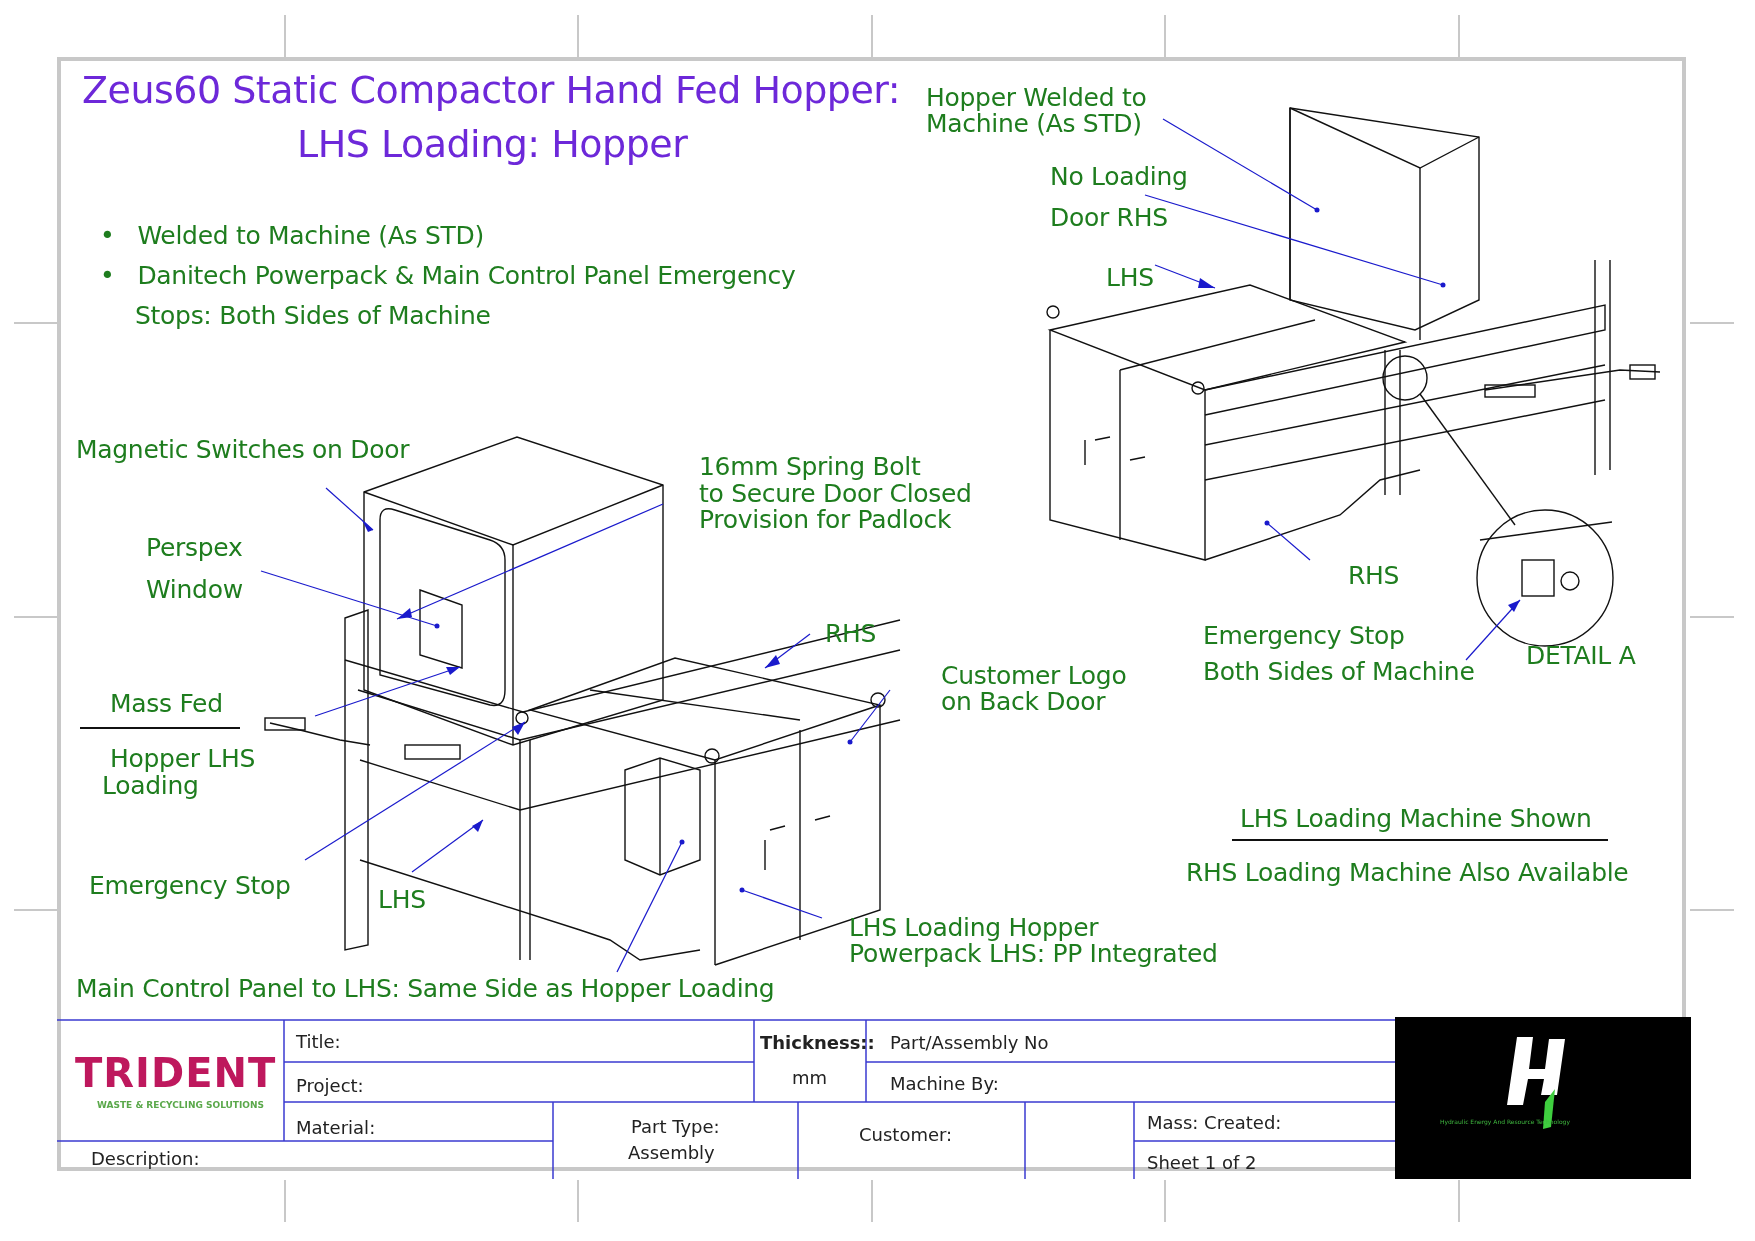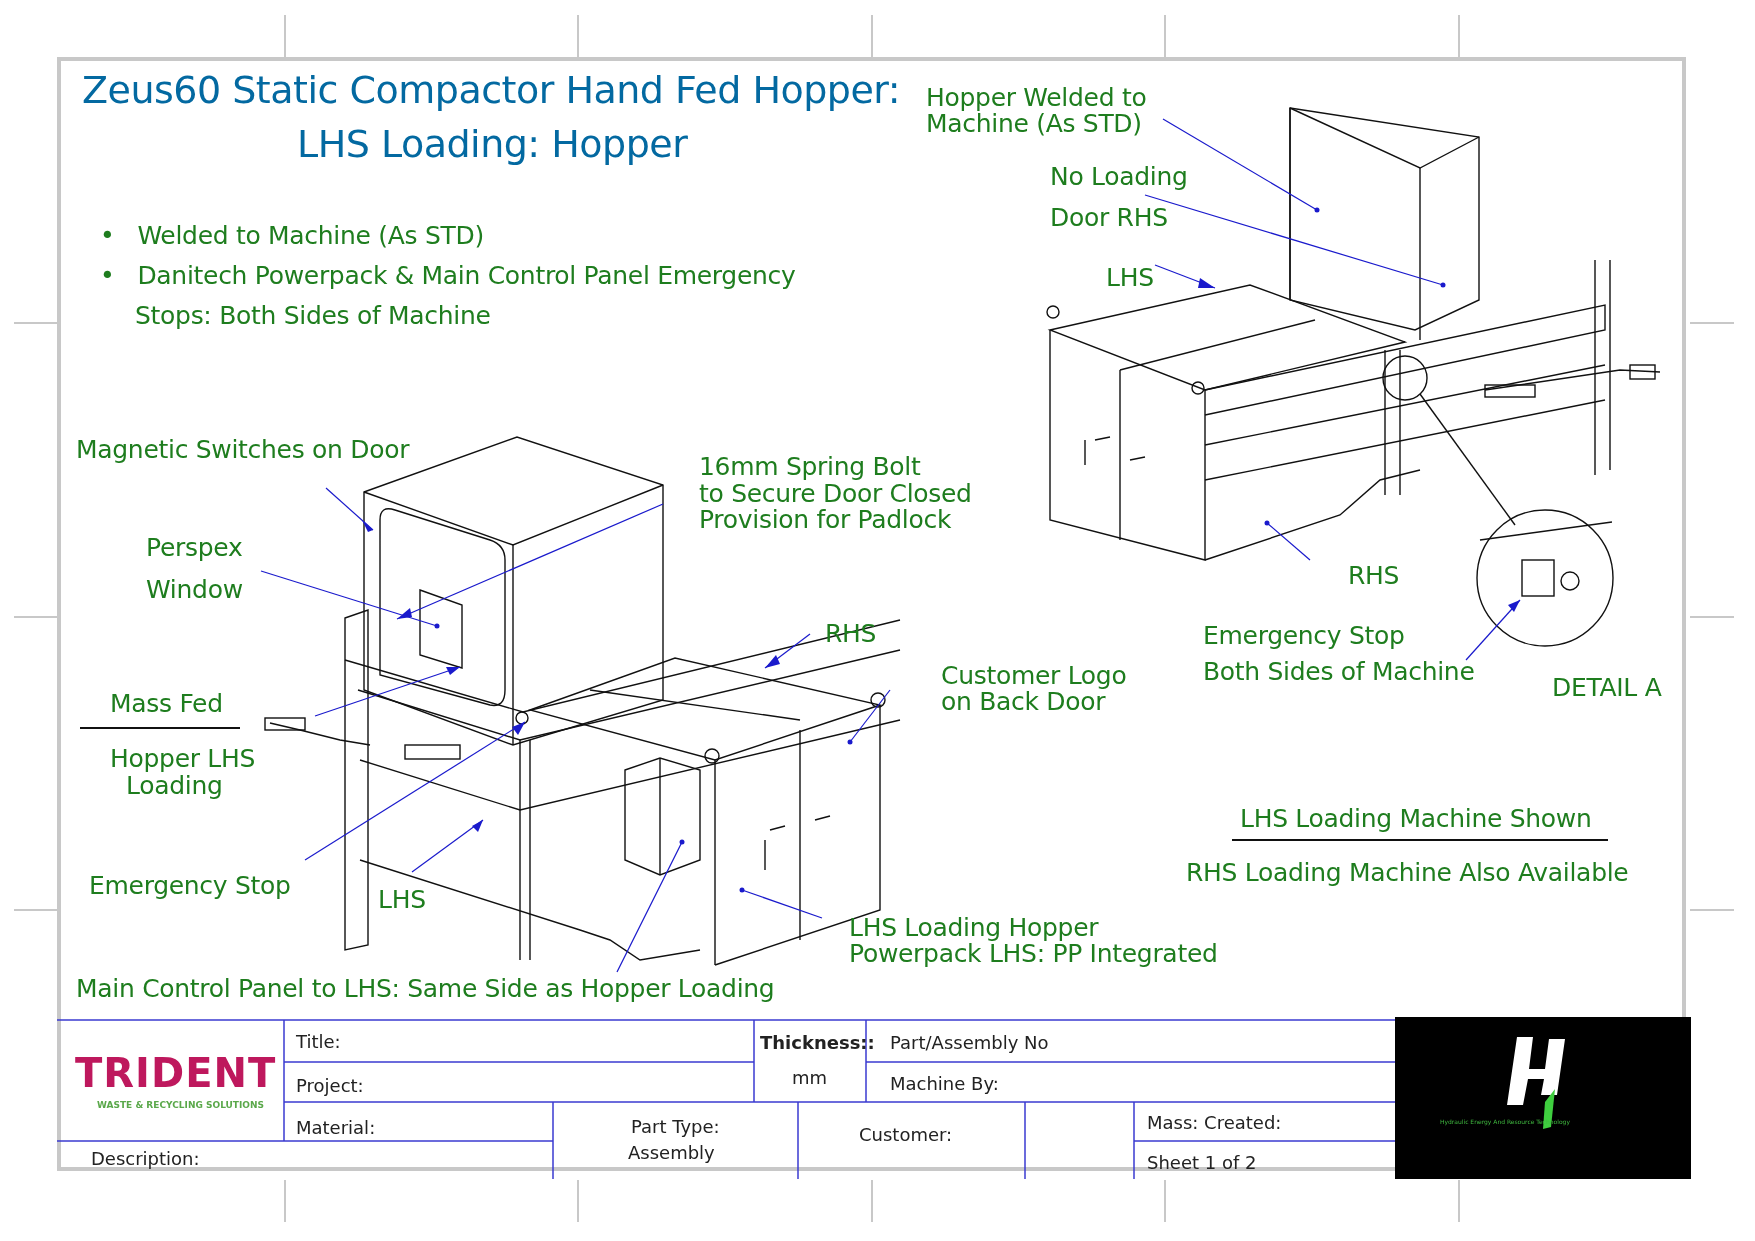--- a/index.html
+++ b/index.html
@@ -1,19 +1,19 @@
 <!DOCTYPE html>
 <html><head>
 <meta charset="utf-8">
 <style>
   html, body { margin:0; padding:0; background:#ffffff; }
   body { width:1755px; height:1241px; position:relative; overflow:hidden;
          font-family:"DejaVu Sans", sans-serif; }
   .lbl { position:absolute; color:#1e7d1e; font-family:"DejaVu Sans", sans-serif; font-size:25px; line-height:27px; white-space:nowrap; letter-spacing:-0.3px; }
-  .title { position:absolute; color:#0369a1; font-size:38px; line-height:52px; text-align:center; white-space:nowrap; letter-spacing:-0.5px; }
+  .title { position:absolute; color:#6d28d9; font-size:38px; line-height:52px; text-align:center; white-space:nowrap; letter-spacing:-0.5px; }
   .tb { position:absolute; font-size:18px; color:#222; white-space:nowrap; font-family:"DejaVu Sans", sans-serif; }
   svg { position:absolute; left:0; top:0; }
   .sheet-frame { position:absolute; left:57px; top:57px; width:1629px; height:1114px; border:4px solid #c8c8c8; box-sizing:border-box; }
   .black-logo { position:absolute; left:1395px; top:1017px; width:296px; height:162px; background:#000; }
   .trident { position:absolute; left:75px; top:1050px; font-family:"DejaVu Sans", sans-serif; font-weight:bold; font-size:40px; color:#be185d; letter-spacing:1px; }
   .trident-sub { position:absolute; left:97px; top:1100px; font-size:9px; font-weight:bold; color:#5aa84a; }
   .h-tag { position:absolute; left:1440px; top:1118px; font-size:6px; color:#3fb93f; }
 </style>
 </head>
 <body>
@@ -168,34 +168,34 @@
 <div class="lbl" style="left:135px; top:302px;">Stops: Both Sides of Machine</div>
 
 <div class="lbl" style="left:926px; top:84px;">Hopper Welded to</div>
 <div class="lbl" style="left:926px; top:110px;">Machine (As STD)</div>
 <div class="lbl" style="left:1050px; top:163px;">No Loading</div>
 <div class="lbl" style="left:1050px; top:204px;">Door RHS</div>
 <div class="lbl" style="left:1106px; top:264px;">LHS</div>
 <div class="lbl" style="left:1348px; top:562px;">RHS</div>
 <div class="lbl" style="left:1203px; top:622px;">Emergency Stop</div>
 <div class="lbl" style="left:1203px; top:658px;">Both Sides of Machine</div>
-<div class="lbl" style="left:1526px; top:674px;margin-left:26px;">DETAIL A</div>
+<div class="lbl" style="left:1526px; top:642px;">DETAIL A</div>
 
 <div class="lbl" style="left:76px; top:436px;">Magnetic Switches on Door</div>
 <div class="lbl" style="left:699px; top:453px;">16mm Spring Bolt</div>
 <div class="lbl" style="left:699px; top:480px;">to Secure Door Closed</div>
 <div class="lbl" style="left:699px; top:506px;">Provision for Padlock</div>
 <div class="lbl" style="left:146px; top:534px;">Perspex</div>
 <div class="lbl" style="left:146px; top:576px;">Window</div>
 <div class="lbl" style="left:825px; top:620px;">RHS</div>
 <div class="lbl" style="left:941px; top:662px;">Customer Logo</div>
 <div class="lbl" style="left:941px; top:688px;">on Back Door</div>
 <div class="lbl" style="left:110px; top:690px;">Mass Fed</div>
 <div class="lbl" style="left:110px; top:745px;">Hopper LHS</div>
-<div class="lbl" style="left:126px; top:772px;">Loading</div>
+<div class="lbl" style="left:102px; top:772px;">Loading</div>
 <div class="lbl" style="left:89px; top:872px;">Emergency Stop</div>
 <div class="lbl" style="left:378px; top:886px;">LHS</div>
 <div class="lbl" style="left:849px; top:914px;">LHS Loading Hopper</div>
 <div class="lbl" style="left:849px; top:940px;">Powerpack LHS: PP Integrated</div>
 <div class="lbl" style="left:76px; top:975px;">Main Control Panel to LHS: Same Side as Hopper Loading</div>
 
 <div class="lbl" style="left:1240px; top:805px;">LHS Loading Machine Shown</div>
 <div class="lbl" style="left:1186px; top:859px;">RHS Loading Machine Also Available</div>
 
 <svg width="1755" height="1241">

